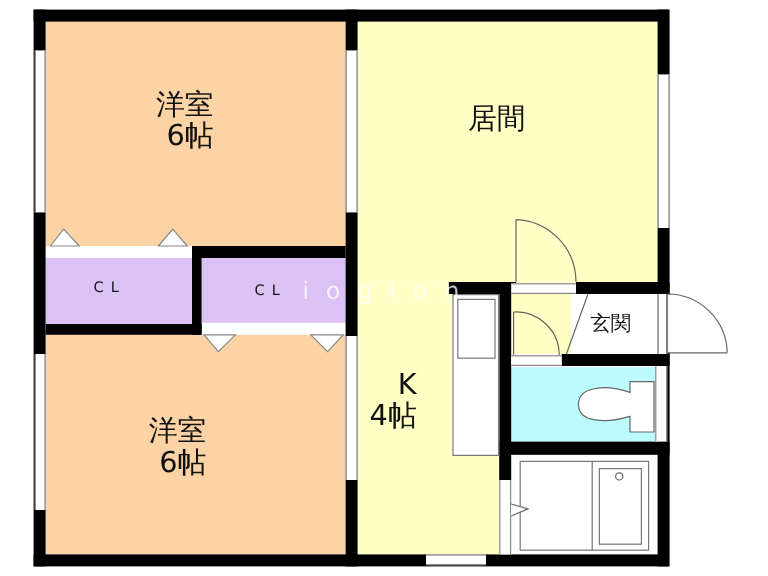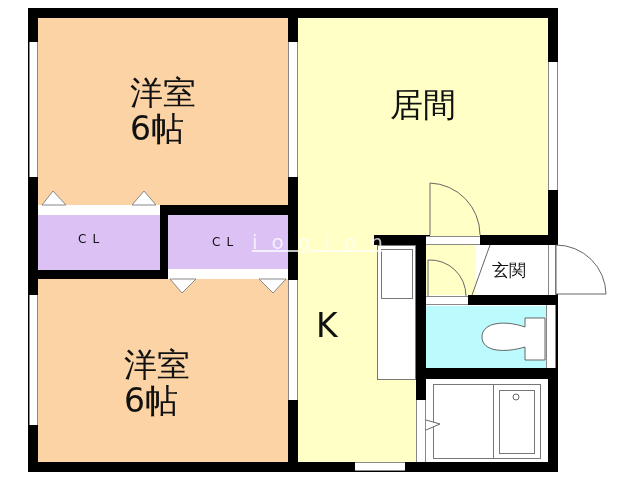--- a/index.html
+++ b/index.html
@@ -6,26 +6,26 @@
   body { width: 640px; height: 480px; position: relative; overflow: hidden;
          font-family: "DejaVu Sans", sans-serif; }
   .abs { position: absolute; box-sizing: border-box; }
   .wall { background: #000; }
   .room-orange { background: #fbd3a5; }
   .room-yellow { background: #ffffc6; }
   .room-purple { background: #dcc1f5; }
   .room-cyan { background: #bcfbfd; }
   .room-white { background: #ffffff; }
   .label { position: absolute; color: #111; line-height: 1.08; white-space: nowrap; }
-  .big { font-size: 33px; }
+  .big { font-size: 24px; text-align: right; }
   .cl { font-size: 12px; letter-spacing: 6px; }
   .win { background: #ffffff; border-left: 1px solid #888; border-right: 1px solid #888; }
   .winh { background: #ffffff; border-top: 1px solid #888; border-bottom: 1px solid #888; }
   .fixture { border: 1px solid #777; background: #fff; }
-  .watermark { position: absolute; color: rgba(255,255,255,0.75); font-size: 20px; letter-spacing: 14px; text-decoration: underline; }
+  .watermark { position: absolute; color: rgba(255,255,255,0.75); font-size: 20px; letter-spacing: 14px; }
   svg { position: absolute; overflow: visible; }
 </style>
 </head>
 <body>
 
 <div class="abs room-orange" style="left:38px;top:17px;width:250px;height:188px;"></div>
 <div class="abs room-white" style="left:38px;top:205px;width:122px;height:10px;"></div>
 <div class="abs room-purple" style="left:38px;top:215px;width:122px;height:55px;"></div>
 <div class="abs room-purple" style="left:168px;top:215px;width:120px;height:55px;"></div>
 <div class="abs room-white" style="left:168px;top:269px;width:120px;height:10px;"></div>
@@ -102,18 +102,19 @@
 </div>
 <div class="label big" style="left:124px;top:347px;">
   <div>洋室</div>
   <div>6帖</div>
 </div>
 <div class="label big" style="left:390px;top:87px;">
   <div>居間</div>
 </div>
 <div class="label big" style="left:308px;top:308px;">
   <div style="padding-left:8px;">K</div>
+  <div>4帖</div>
 </div>
 <div class="label cl" style="left:78px;top:233px;">CL</div>
 <div class="label cl" style="left:212px;top:236px;">CL</div>
 <div class="label" style="left:492px;top:261px;font-size:17px;">玄関</div>
 
 <div class="watermark" style="left:252px;top:230px;">iogion</div>
 
 </body></html>

